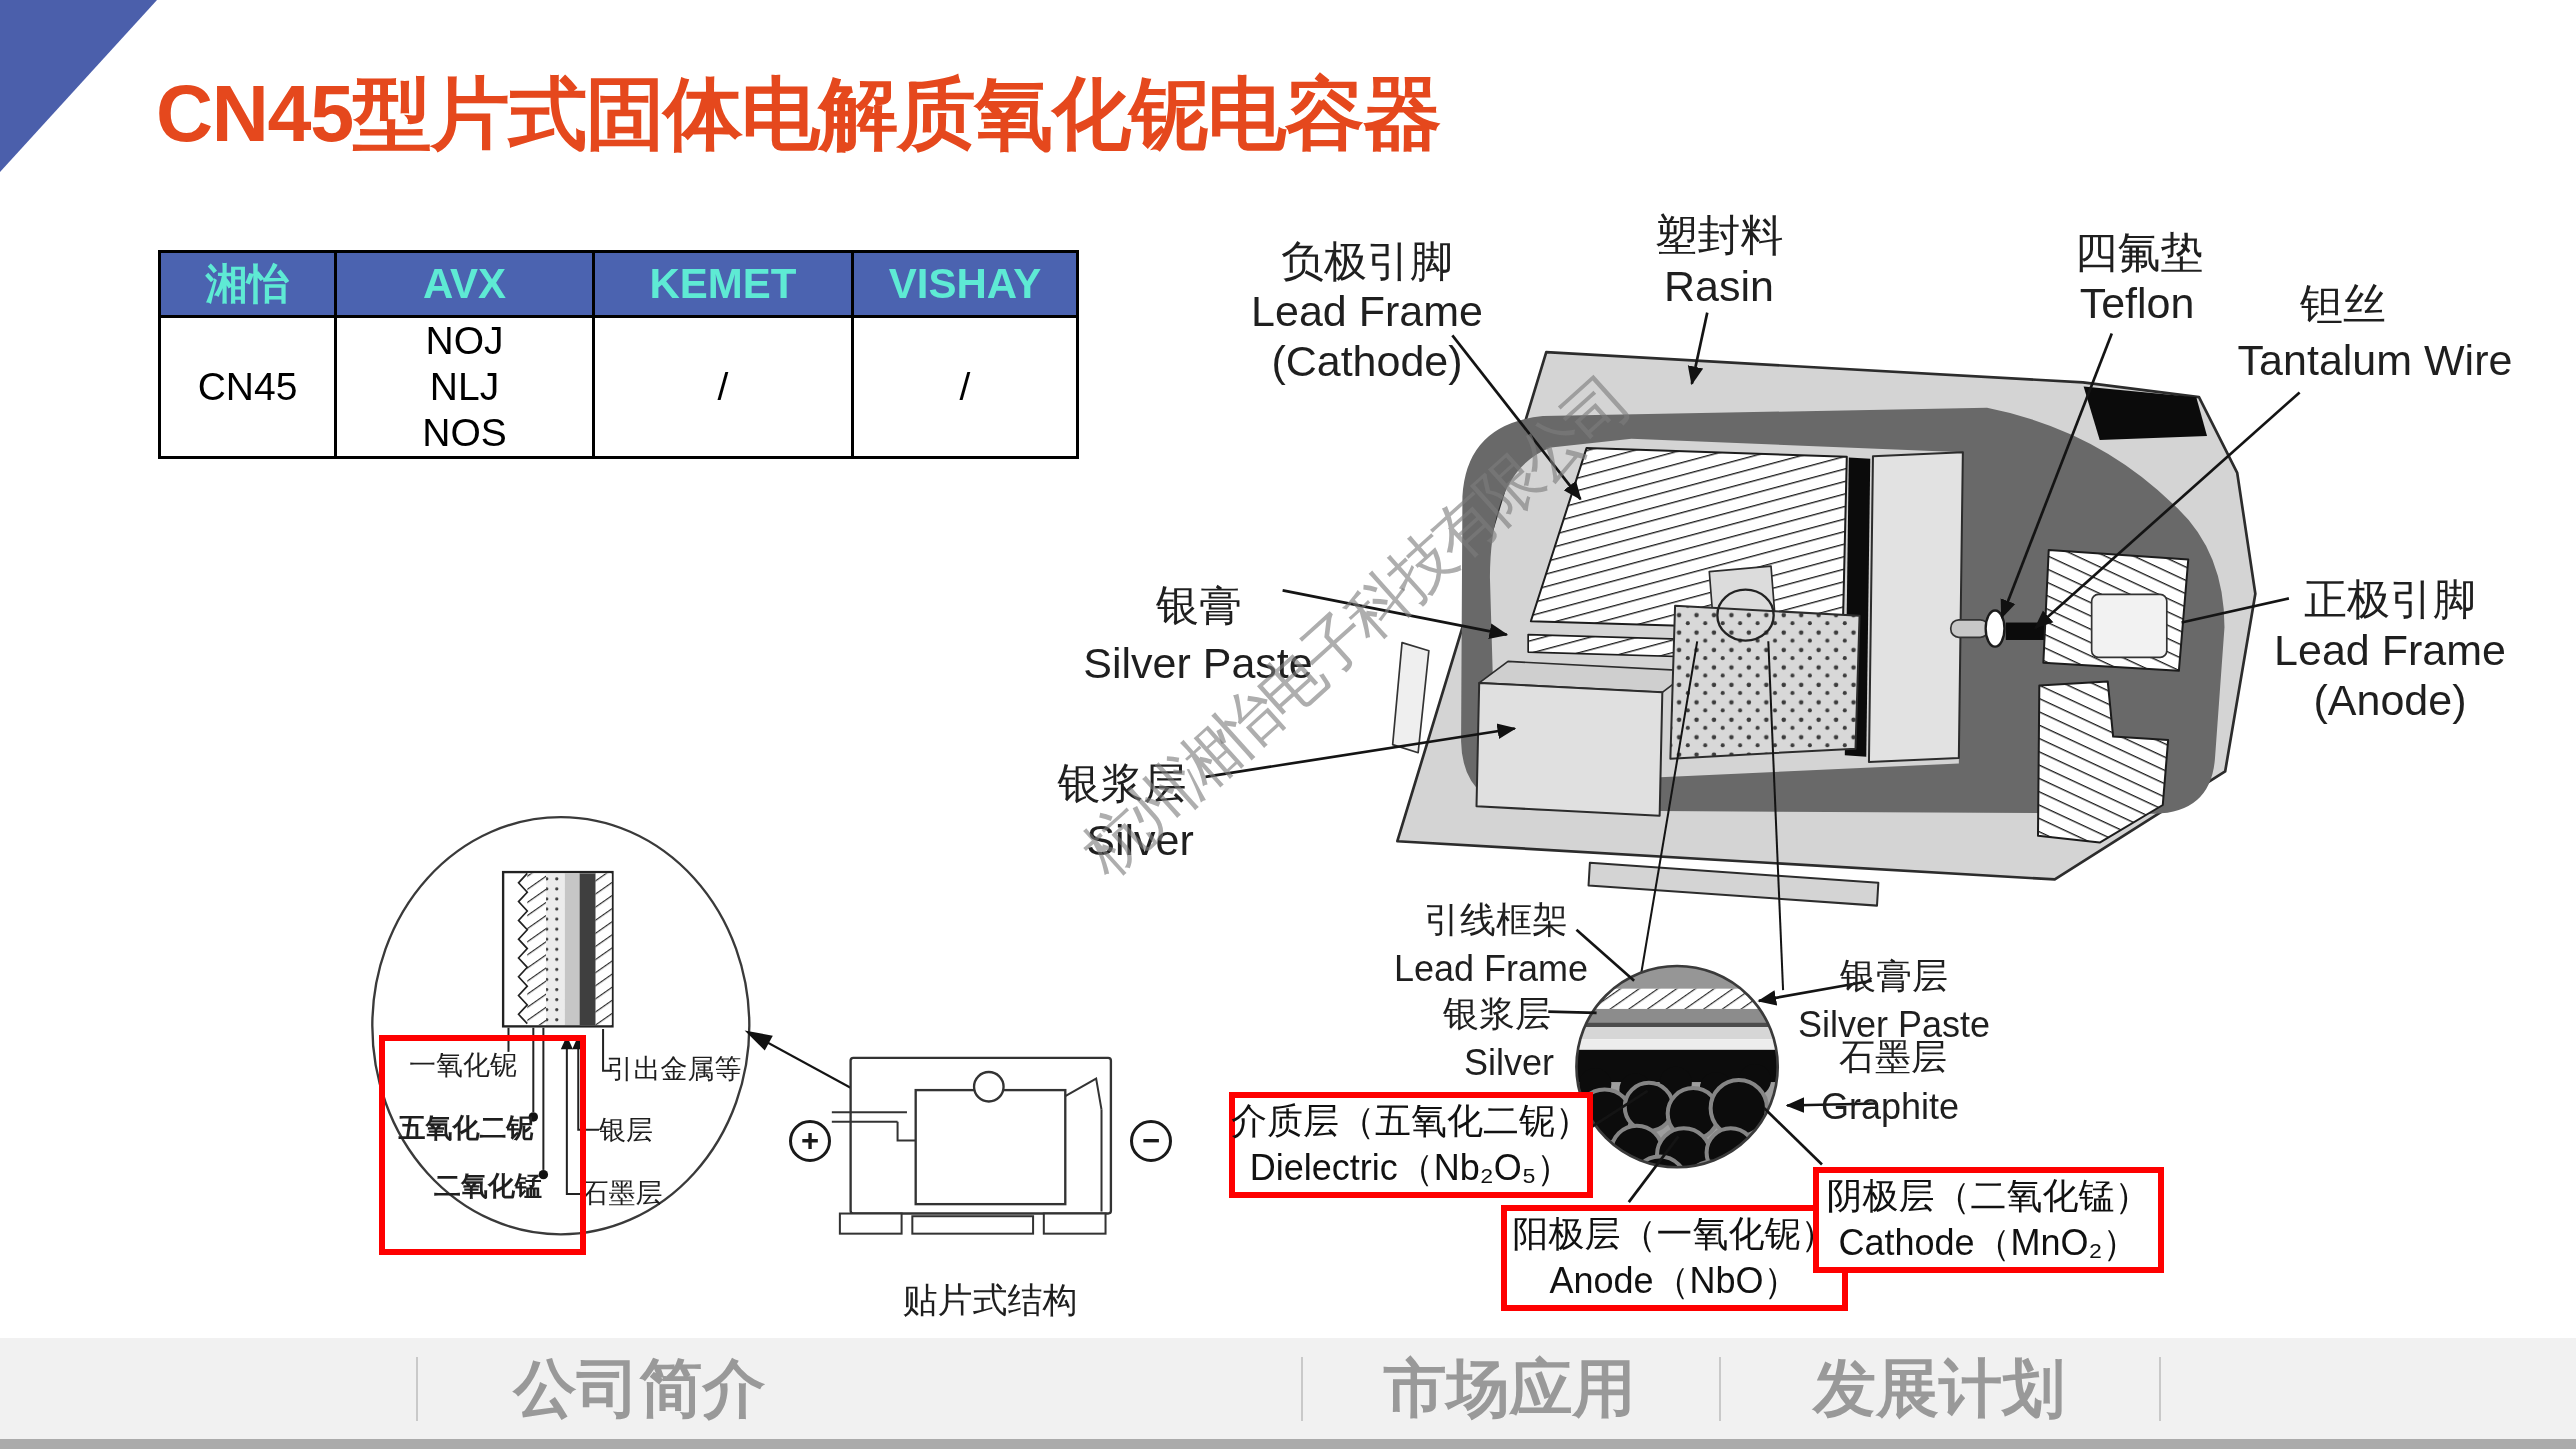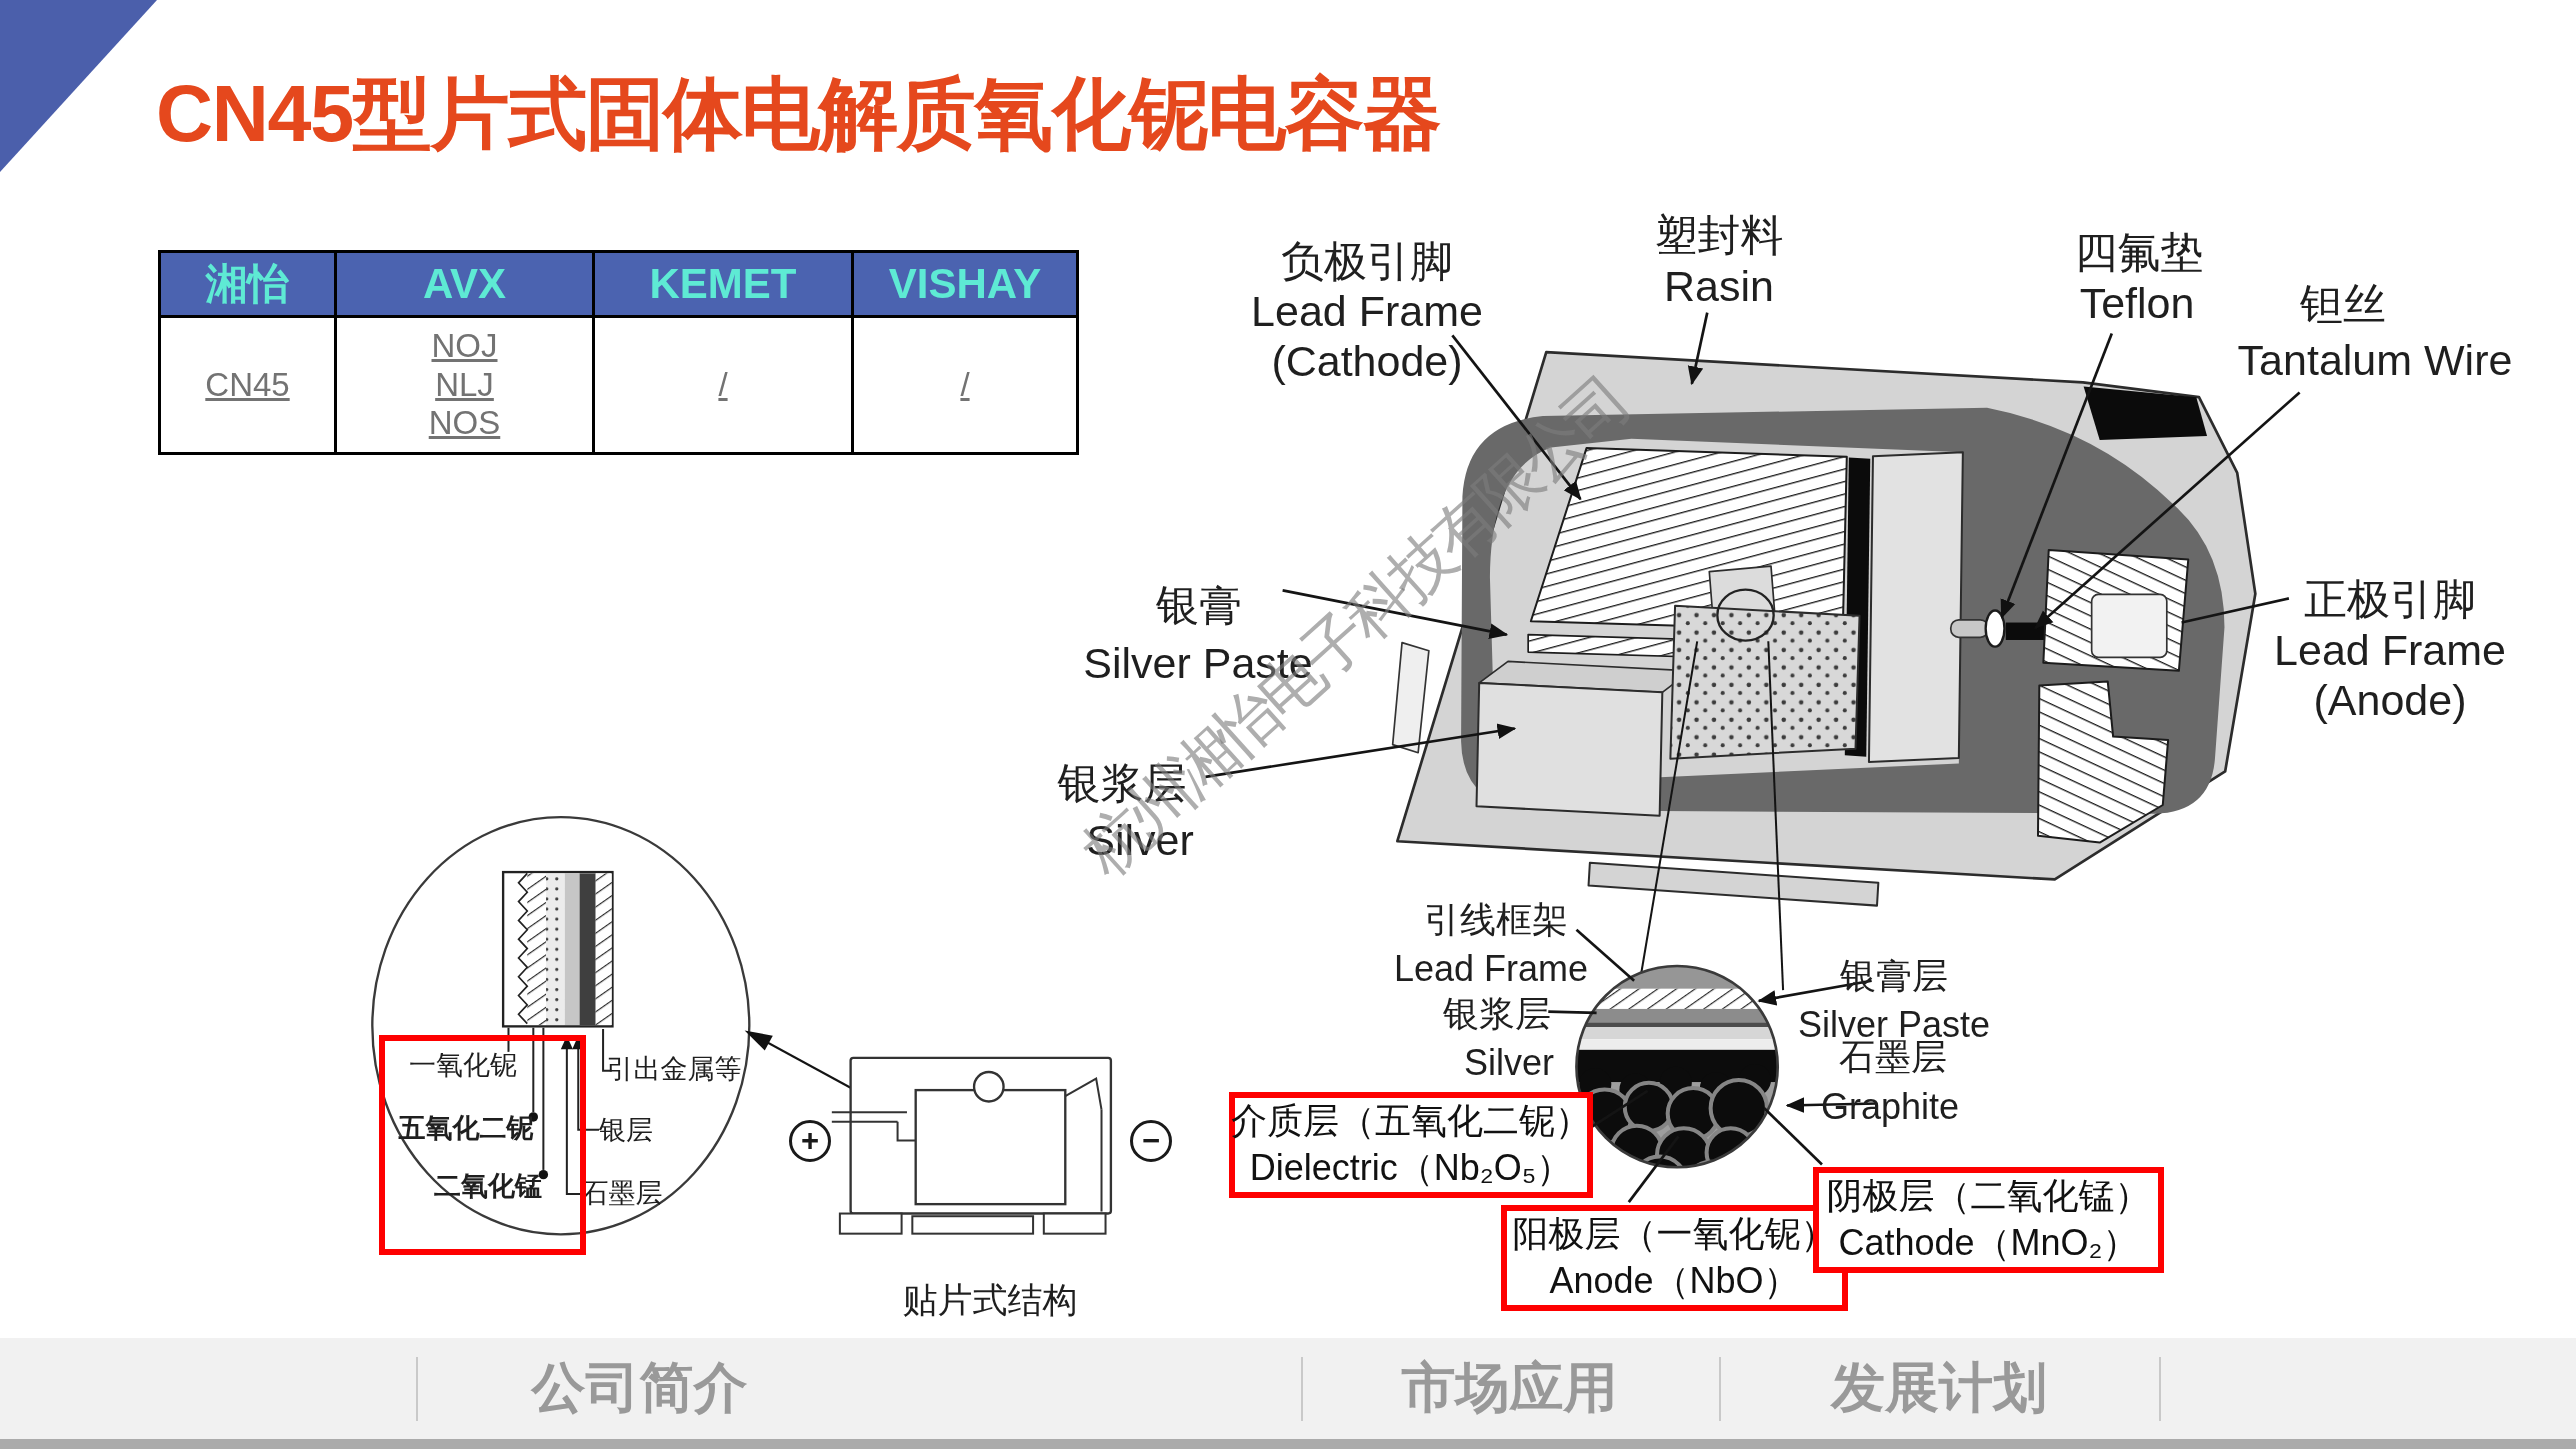--- a/index.html
+++ b/index.html
@@ -6,21 +6,21 @@
   #slide{position:relative;width:2576px;height:1449px;background:#fff;overflow:hidden;
          font-family:"Liberation Sans","DejaVu Sans",sans-serif;}
   .tri{position:absolute;left:0;top:0;width:157px;height:172px;background:#4B5FAB;
        clip-path:polygon(0 0,100% 0,0 100%);}
   #title{position:absolute;left:156px;top:62px;margin:0;font-size:79px;font-weight:700;
          color:#E5481D;letter-spacing:-1.3px;white-space:nowrap;}
   
   #cmp{position:absolute;left:158px;top:250px;border-collapse:collapse;table-layout:fixed;}
   #cmp th,#cmp td{border:3.4px solid #000;text-align:center;vertical-align:middle;padding:0;}
   #cmp th{background:#4B63B0;color:#5eead4;font-size:42px;font-weight:700;height:62px;}
-  #cmp td{font-size:33px;color:#737373;height:134px;background:#fff;text-decoration:underline;}
+  #cmp td{font-size:39px;color:#000000;height:134px;background:#fff;}
   .avxline{line-height:1.18;}
   
   .lb,.lbs,.lbx,.cap{position:absolute;transform:translate(-50%,-50%);white-space:nowrap;
         color:#1f1f1f;text-align:center;z-index:3;}
   .lb{font-size:43px;}
   .lbs{font-size:36px;}
   .lbx{font-size:27px;}
   .cap{font-size:35px;}
   .rbox{position:absolute;border:6.7px solid #FE0000;z-index:4;display:flex;flex-direction:column;
         justify-content:center;align-items:center;background:#fff;}
@@ -30,21 +30,21 @@
   #wm{position:absolute;left:1355px;top:627px;transform:translate(-50%,-50%) rotate(-42deg);
       font-size:64px;letter-spacing:-5.4px;color:rgba(125,125,125,0.62);white-space:nowrap;
       z-index:6;pointer-events:none;}
   .pm{position:absolute;width:36px;height:36px;border:3.4px solid #1a1a1a;border-radius:50%;
       display:flex;align-items:center;justify-content:center;font-size:31px;font-weight:700;
       color:#1a1a1a;transform:translate(-50%,-50%);z-index:3;}
   
   #navband{position:absolute;left:0;top:1338px;width:2576px;height:101px;background:#F1F1F1;z-index:8;}
   #navstrip{position:absolute;left:0;top:1439px;width:2576px;height:10px;background:#ABABAB;z-index:8;}
   .navtab{position:absolute;top:0;height:101px;display:flex;align-items:center;justify-content:center;
-      font-size:54px;font-weight:700;color:#999;cursor:pointer;}
+      font-size:63px;font-weight:700;color:#999;cursor:pointer;}
   .navtab.active{background:#C00000;color:#fff;}
   .navdiv{position:absolute;top:19px;height:64px;width:2px;background:#C9C9C9;}
 </style>
 </head>
 <body>
 
 <div id="slide">
 
   <div class="tri"></div>
   <h1 id="title">CN45型片式固体电解质氧化铌电容器</h1>

